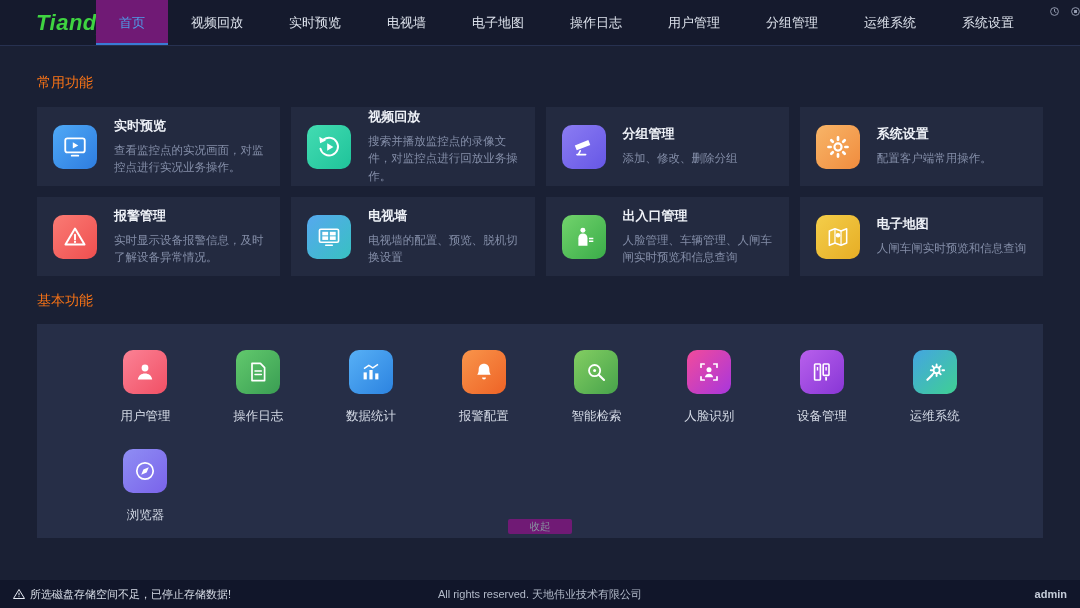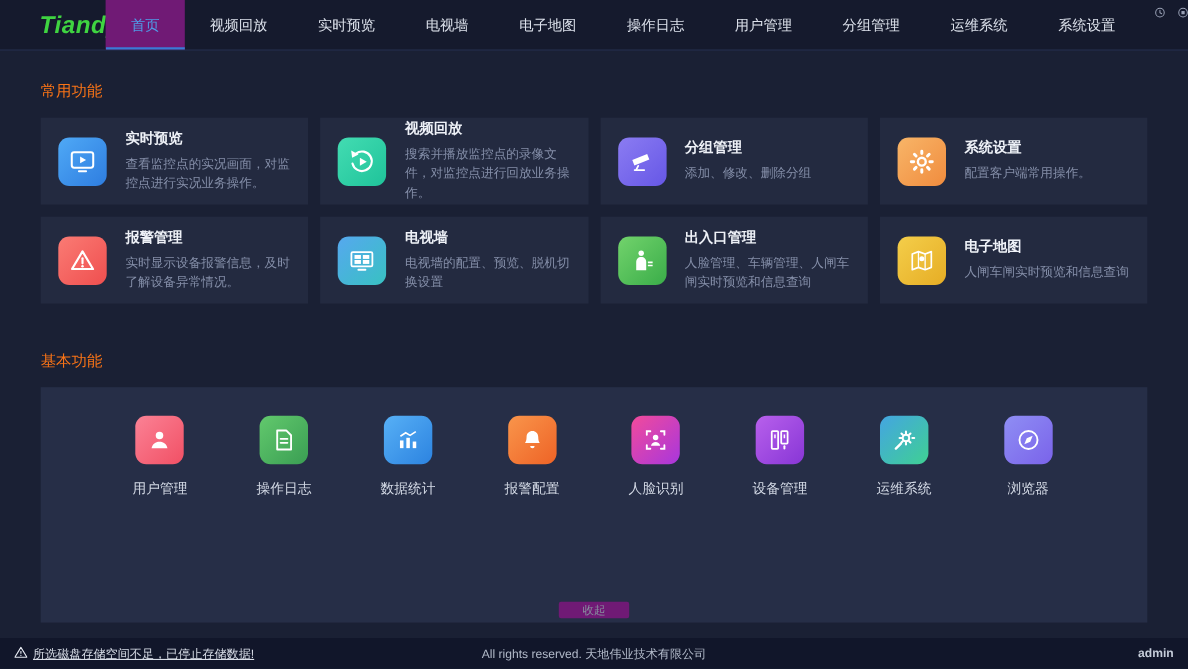--- a/index.html
+++ b/index.html
@@ -29,21 +29,21 @@
   .controls {
     margin-left:auto; display:flex; flex-direction:column;
     align-items:flex-end; padding:6px 12px 0; flex-shrink:0;
   }
   .ctrl-icons { display:flex; align-items:center; gap:10px; color:#9aa2b6; }
   .ctrl-icons svg { width:11px; height:11px; display:block; cursor:pointer; }
   
   .main { padding:0 37px; }
   .section-title { font-size:14px; color:#f97316; }
   .section-title.common { margin-top:28px; }
-  .section-title.basic { margin-top:44px; }
+  .section-title.basic { margin-top:16px; }
   .cards-grid {
     margin-top:15px; display:grid; grid-template-columns:repeat(4,1fr);
     gap:11px;
   }
   .card {
     background:#232a40; height:79px; display:flex; align-items:center;
     padding:0 16px; cursor:pointer;
   }
   .card-icon {
     width:44px; height:44px; border-radius:10px; flex-shrink:0;
@@ -77,21 +77,21 @@
     width:64px; height:15px; background:#701a75; color:#87909f;
     font-size:10.5px; display:flex; align-items:center; justify-content:center;
     cursor:pointer; border-radius:2px;
   }
   
   .footer {
     position:absolute; left:0; bottom:0; width:100%; height:28px;
     background:#11162a; display:flex; align-items:center; padding:0 13px;
     font-size:11px;
   }
-  .warning { display:flex; align-items:flex-end; gap:5px; color:#d9dee8;text-decoration:underline; }
+  .warning { display:flex; align-items:flex-end; gap:5px; color:#d9dee8; }
   .warning svg { width:12px; height:12px; }
   .copyright {
     position:absolute; left:50%; transform:translateX(-50%); color:#b2bac9;
   }
   .footer-user { margin-left:auto; color:#c6cdda;font-weight:bold; }
 </style>
 </head>
 <body>
 
 <div class="topbar">
@@ -276,20 +276,30 @@
         <div class="app">
           <span class="app-icon" style="background: linear-gradient(135deg, rgb(249, 149, 75), rgb(238, 99, 38));">
             <svg viewBox="0 0 24 24">
               <path d="M12 3.8c-3 0-5.3 2.2-5.3 5.4 0 4.2-1.6 5.6-1.6 5.6h13.8s-1.6-1.4-1.6-5.6c0-3.2-2.3-5.4-5.3-5.4z" fill="#fff"></path>
               <path d="M10 17.4a2 2 0 0 0 4 0z" fill="#fff"></path>
             </svg>
           </span>
           <div class="app-label">报警配置</div>
         </div>
         <div class="app">
+          <span class="app-icon" style="background: linear-gradient(135deg, rgb(131, 206, 98), rgb(71, 163, 75));">
+            <svg viewBox="0 0 24 24">
+              <circle cx="10.6" cy="10.6" r="5.6" fill="none" stroke="#fff" stroke-width="1.8"></circle>
+              <path d="M14.9 14.9L20 20" stroke="#fff" stroke-width="2.1" stroke-linecap="round"></path>
+              <circle cx="10.6" cy="10.6" r="1.5" fill="#fff"></circle>
+            </svg>
+          </span>
+          <div class="app-label">智能检索</div>
+        </div>
+        <div class="app">
           <span class="app-icon" style="background: linear-gradient(135deg, rgb(242, 75, 155), rgb(168, 54, 221));">
             <svg viewBox="0 0 24 24">
               <path d="M4 7.2V4h3.2M16.8 4H20v3.2M20 16.8V20h-3.2M7.2 20H4v-3.2" fill="none" stroke="#fff" stroke-width="1.7" stroke-linecap="round"></path>
               <circle cx="12" cy="9.8" r="2.5" fill="#fff"></circle>
               <path d="M7.8 17.2c.6-2.3 2.2-3.4 4.2-3.4s3.6 1.1 4.2 3.4z" fill="#fff"></path>
             </svg>
           </span>
           <div class="app-label">人脸识别</div>
         </div>
         <div class="app">

